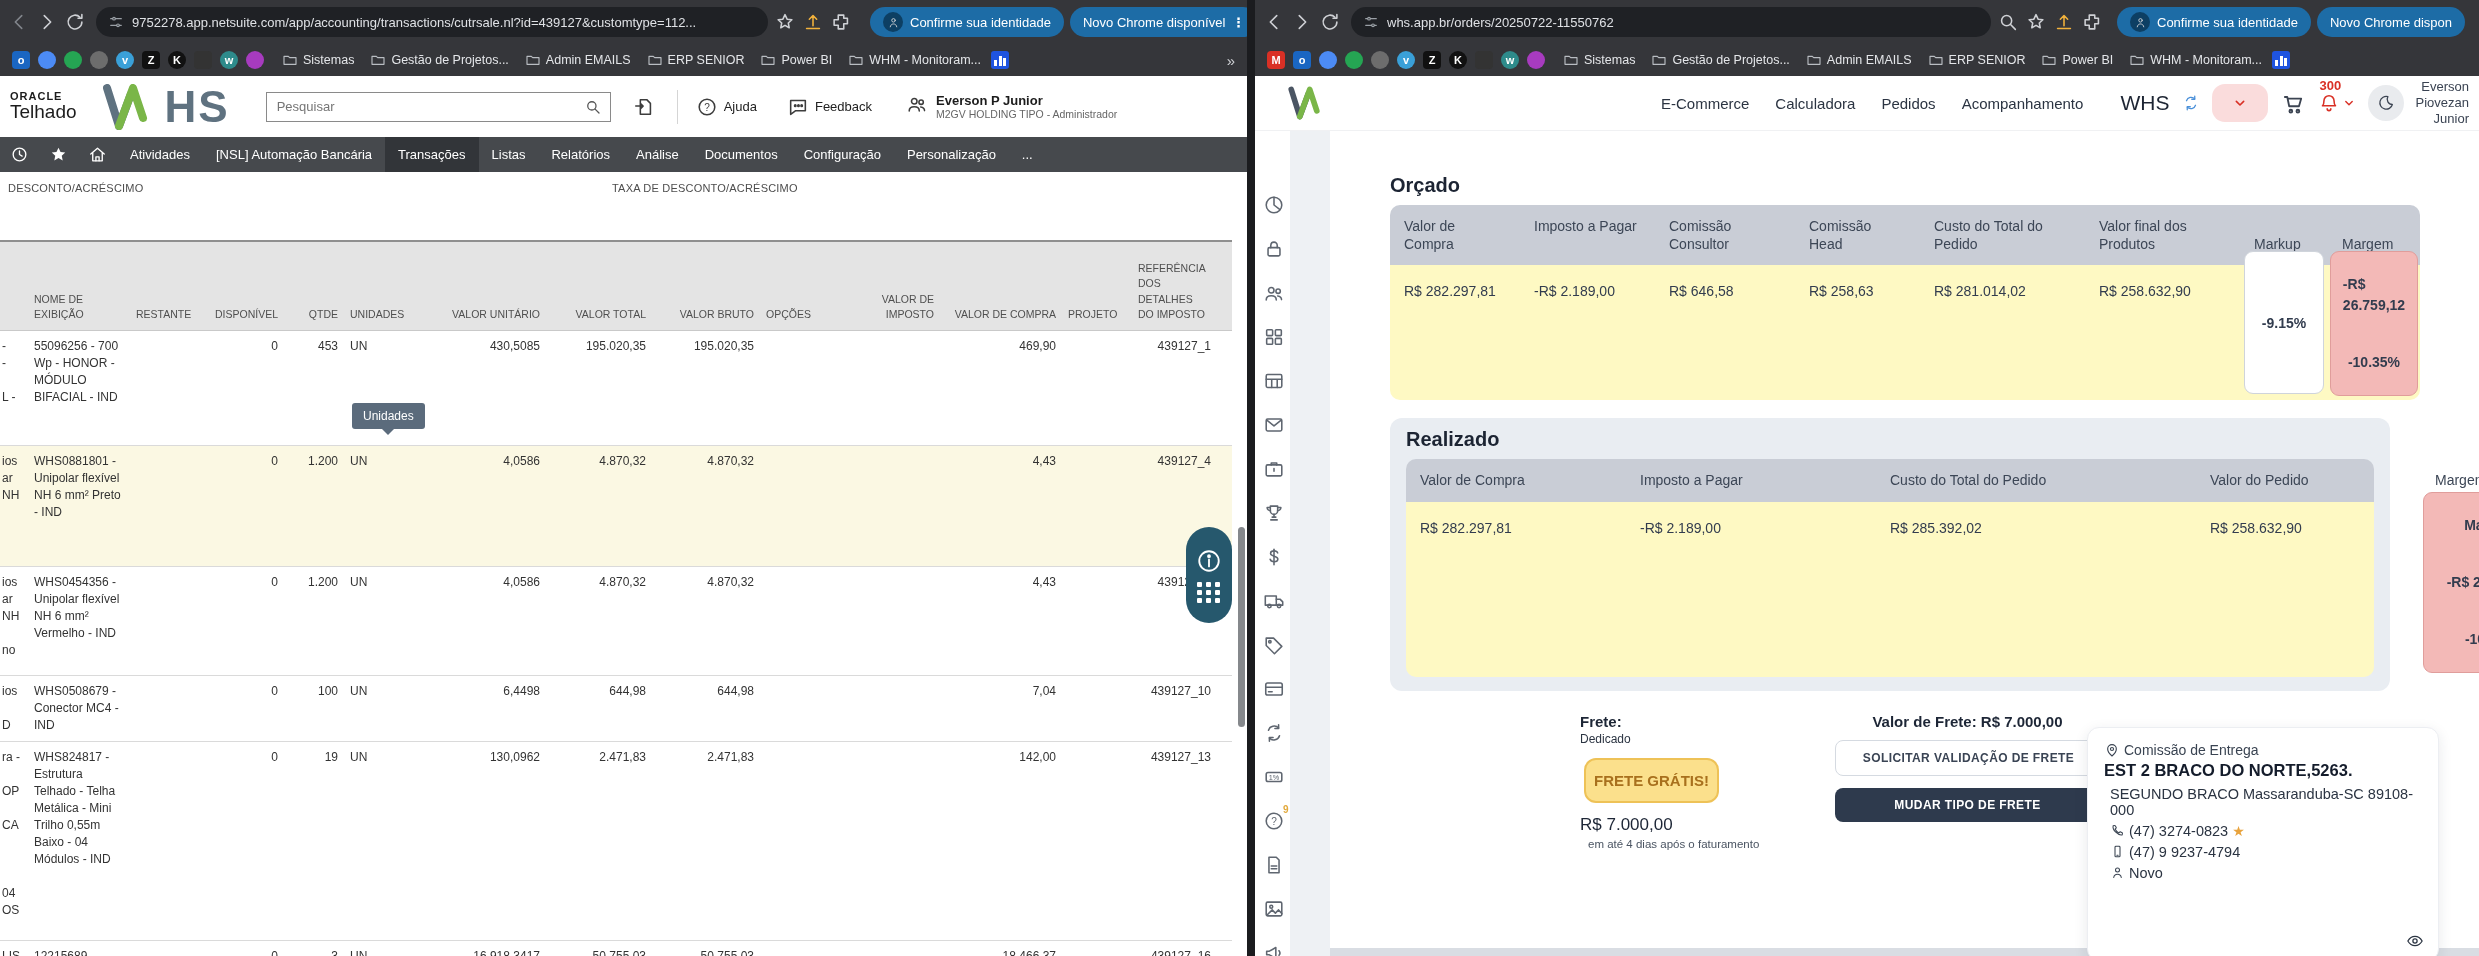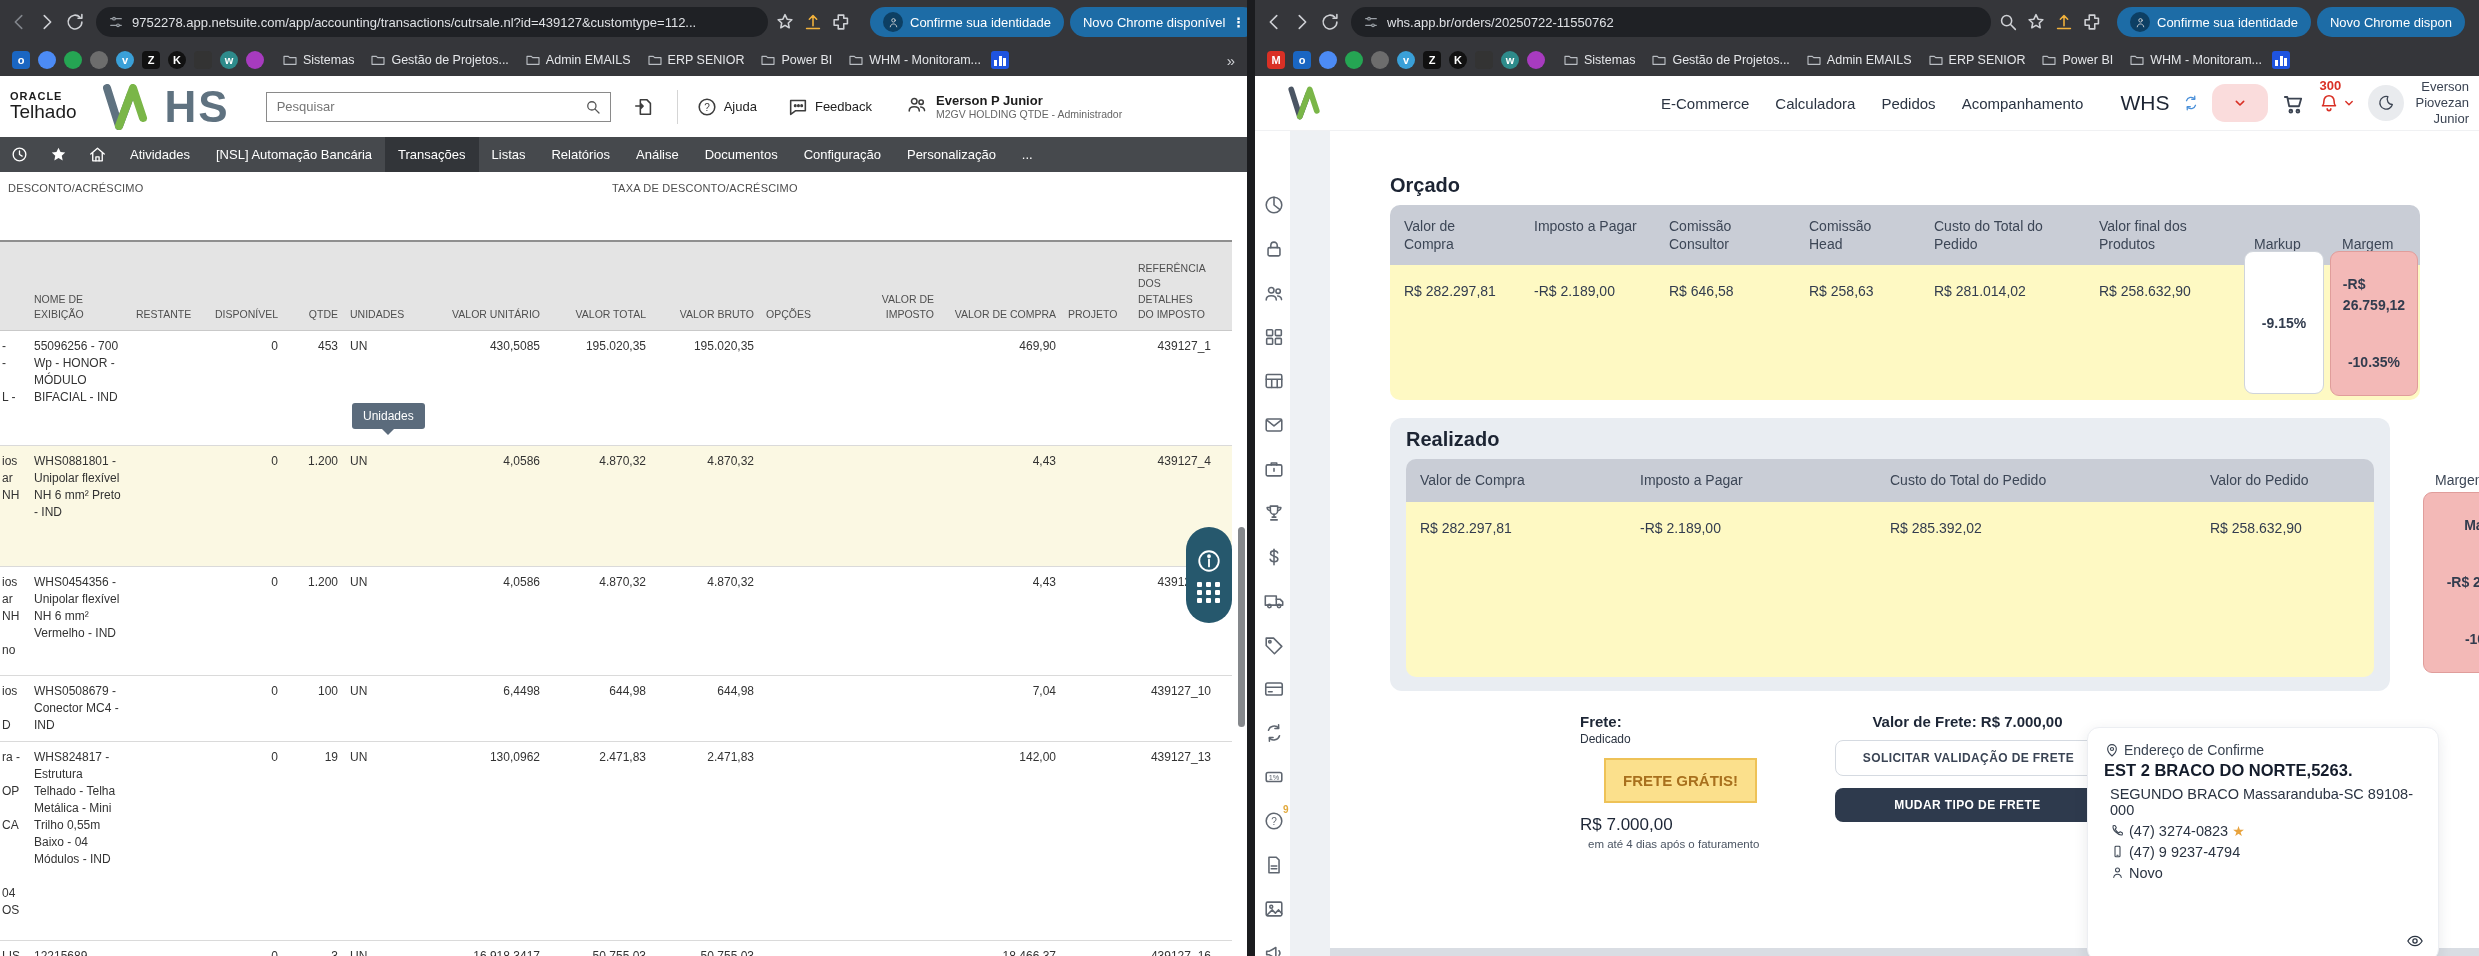--- a/index.html
+++ b/index.html
@@ -88,21 +88,21 @@
   .ohdr span{font-size:14px;color:#3c4656;padding:12px 14px;line-height:1.3;}
   .orow{background:#fef9c3;border-radius:0 0 10px 10px;position:relative;}
   .orow span{font-size:14px;color:#323c4e;padding:18px 14px;}
   .markupbox{margin:6px 4px;background:#fff;border:1px solid #cfd4db;border-radius:9px;display:flex;align-items:center;justify-content:center;font-weight:bold;font-size:13.5px;color:#1f2836;}
   .margembox{margin:4px 2px;background:#f3b9b7;border:1px solid #e09d9b;border-radius:9px;display:flex;flex-direction:column;align-items:center;justify-content:center;font-weight:bold;font-size:13px;color:#2a2336;line-height:1.5;}
   .rpanel{margin-top:18px;background:#e9edf2;border-radius:12px;padding:10px 16px 14px;width:1000px;box-sizing:border-box;}
   .fretewrap{display:flex;margin-top:22px;height:248px;position:relative;}
   .fcol1{margin-left:190px;width:225px;}
   .fcol1 .b{font-weight:bold;font-size:15px;color:#1d2636;}
   .fcol1 .t{font-size:12px;color:#2b3442;margin-top:2px;}
-  .badgeyellow{display:inline-block;margin:12px 0 0 24px;background:#fbe08c;border:2px solid #eec257;border-radius:0;color:#a8701d;font-weight:bold;font-size:15px;padding:12px 17px;}
+  .badgeyellow{display:inline-block;margin:12px 0 0 4px;background:#fbe08c;border:2px solid #eec257;border-radius:12px;color:#a8701d;font-weight:bold;font-size:15px;padding:12px 8px;}
   .fval{font-size:17px;color:#1d2636;margin-top:12px;font-weight:500;}
   .fprazo{font-size:11.5px;color:#4a5462;margin-top:3px;margin-left:8px;}
   .fcol2{width:265px;margin-left:30px;text-align:center;}
   .fcol2 .b{font-weight:bold;font-size:15px;color:#1d2636;}
   .btnwhite{margin-top:10px;width:100%;height:34px;background:#fff;border:1px solid #d5dae1;border-radius:8px;font-weight:bold;font-size:12px;color:#3a4454;letter-spacing:.4px;display:flex;align-items:center;justify-content:center;}
   .btnnavy{margin-top:12px;width:100%;height:34px;background:#2e3a4d;border-radius:8px;font-weight:bold;font-size:12px;color:#fff;letter-spacing:.4px;display:flex;align-items:center;justify-content:center;}
   .addrcard{position:absolute;right:6px;top:14px;width:352px;height:234px;background:#fff;border:1px solid #eceef2;border-radius:12px;box-shadow:0 4px 14px rgba(30,40,60,.10);padding:14px 16px;box-sizing:border-box;z-index:6;}
   .addrcard .tt{display:flex;align-items:center;gap:4px;font-size:14px;color:#3a4452;}
   .addrcard .tt .ic{width:16px;height:16px;color:#3a4452;}
   .addrline1{font-size:16.5px;font-weight:bold;color:#141c2b;margin-top:3px;}
@@ -303,21 +303,21 @@
         <span class="nsico">
             <svg viewBox="0 0 24 24" fill="none" stroke="currentColor" stroke-width="1.7" stroke-linecap="round" stroke-linejoin="round">
               <circle cx="9" cy="9" r="3"></circle>
               <circle cx="16.5" cy="10" r="2.4"></circle>
               <path d="M3.5 19.5c0-3 2.5-4.6 5.5-4.6s5.5 1.6 5.5 4.6"></path>
               <path d="M16 15.2c2.2.3 4.2 1.7 4.2 4"></path>
             </svg>
           </span>
         <div>
           <div class="nm">Everson P Junior</div>
-          <div class="rl">M2GV HOLDING QTDE - Administrador</div>
+          <div class="rl">M2GV HOLDING TIPO - Administrador</div>
         </div>
       </div>
     </div>
     <div class="nsnav">
       <span class="ic">
           <svg viewBox="0 0 24 24" fill="none" stroke="currentColor" stroke-width="1.7" stroke-linecap="round" stroke-linejoin="round">
             <circle cx="12" cy="12" r="8"></circle>
             <path d="M12 7.5V12l3.3 2"></path>
           </svg>
         </span>
@@ -902,21 +902,21 @@
           <div class="btnnavy">MUDAR TIPO DE FRETE</div>
         </div>
         <div class="addrcard">
           <div class="tt">
             <span class="ic">
                 <svg viewBox="0 0 24 24" fill="none" stroke="currentColor" stroke-width="1.7" stroke-linecap="round" stroke-linejoin="round">
                   <path d="M12 21s-6.5-5.5-6.5-10.5a6.5 6.5 0 0 1 13 0C18.5 15.5 12 21 12 21z"></path>
                   <circle cx="12" cy="10.5" r="2.3"></circle>
                 </svg>
               </span>
-            <span>Endereço de Confirme</span>
+            <span>Comissão de Entrega</span>
           </div>
           <div class="addrline1">EST 2 BRACO DO NORTE,5263.</div>
           <div class="addrline2">SEGUNDO BRACO  Massaranduba-SC 89108-000</div>
           <div class="addrrow">
             <span class="ic">
                 <svg viewBox="0 0 24 24" fill="none" stroke="currentColor" stroke-width="1.7" stroke-linecap="round" stroke-linejoin="round">
                   <path d="M5 4.5c1.5-.5 3-.5 3.5 0l1.6 3.2-2 2a13 13 0 0 0 6.2 6.2l2-2 3.2 1.6c.5.5.5 2 0 3.5-6.5 1.5-16-8-14.5-14.5z"></path>
                 </svg>
               </span>
             <span>(47) 3274-0823</span>

